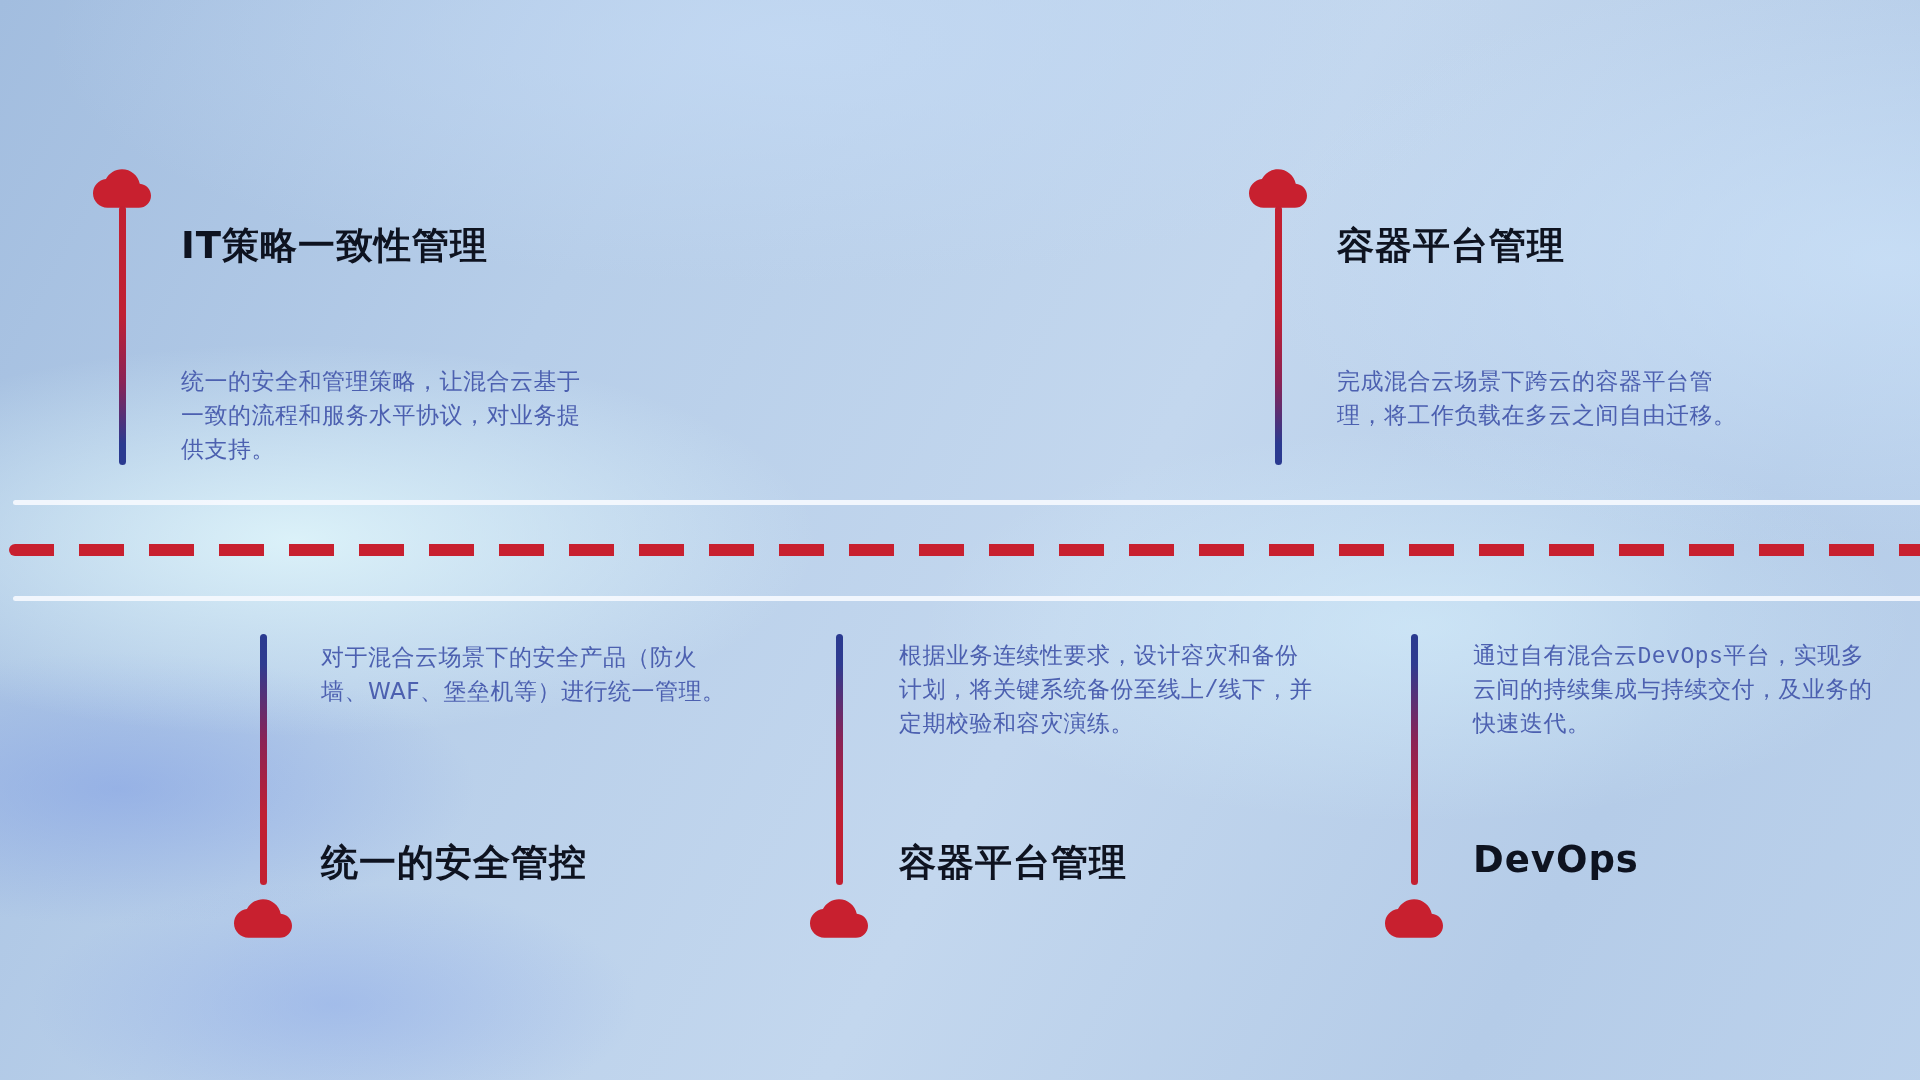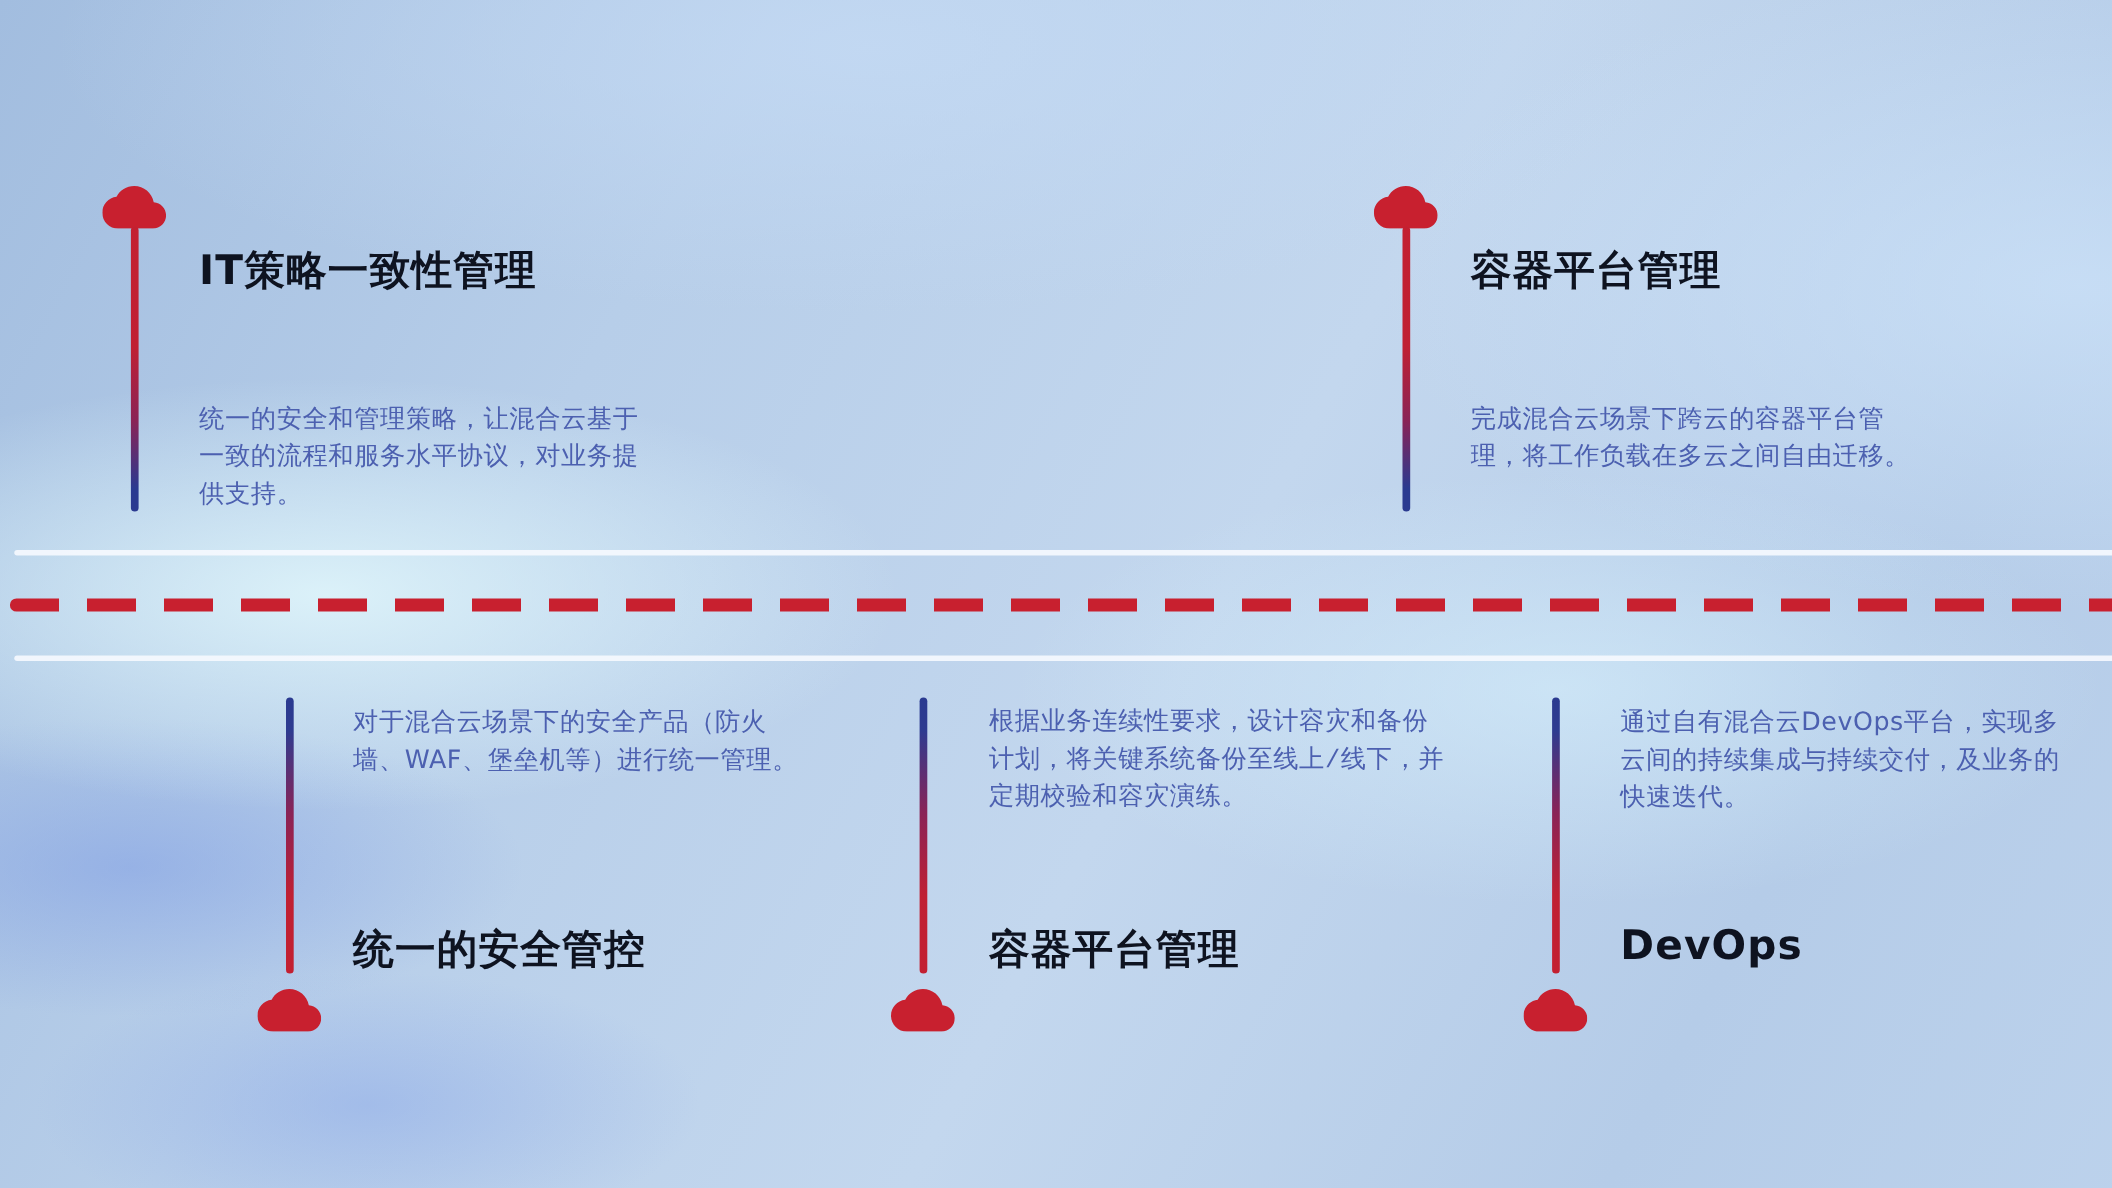--- a/index.html
+++ b/index.html
@@ -130,21 +130,21 @@
     <div class="feature-title" style="left:87px; top:204px;">容器平台管理</div>
     <span class="cloud" style="left:-2px; top:265px;">
       <svg viewBox="0 4 24 16" preserveAspectRatio="xMidYMid meet">
           <path d="M19.35 10.04C18.67 6.59 15.64 4 12 4 9.11 4 6.6 5.64 5.35 8.04 2.34 8.36 0 10.91 0 14c0 3.31 2.69 6 6 6h13c2.76 0 5-2.24 5-5 0-2.64-2.05-4.78-4.65-4.96z"></path>
         </svg>
     </span>
   </div>
 
   <div class="col" style="left:1387px; top:634px; width:480px; height:320px;">
     <span class="vline vline-up" style="left:24px; top:0; height:251px;"></span>
-    <div class="feature-desc" style="left:86px; top:6px; width:410px;">通过自有混合云DevOps平台，实现多云间的持续集成与持续交付，及业务的快速迭代。</div>
+    <div class="feature-desc" style="left:86px; top:6px; width:410px;font-family:Liberation Mono, monospace;">通过自有混合云DevOps平台，实现多云间的持续集成与持续交付，及业务的快速迭代。</div>
     <div class="feature-title" style="left:86px; top:204px;">DevOps</div>
     <span class="cloud" style="left:-2px; top:265px;">
       <svg viewBox="0 4 24 16" preserveAspectRatio="xMidYMid meet">
           <path d="M19.35 10.04C18.67 6.59 15.64 4 12 4 9.11 4 6.6 5.64 5.35 8.04 2.34 8.36 0 10.91 0 14c0 3.31 2.69 6 6 6h13c2.76 0 5-2.24 5-5 0-2.64-2.05-4.78-4.65-4.96z"></path>
         </svg>
     </span>
   </div>
 
 </div>
 

